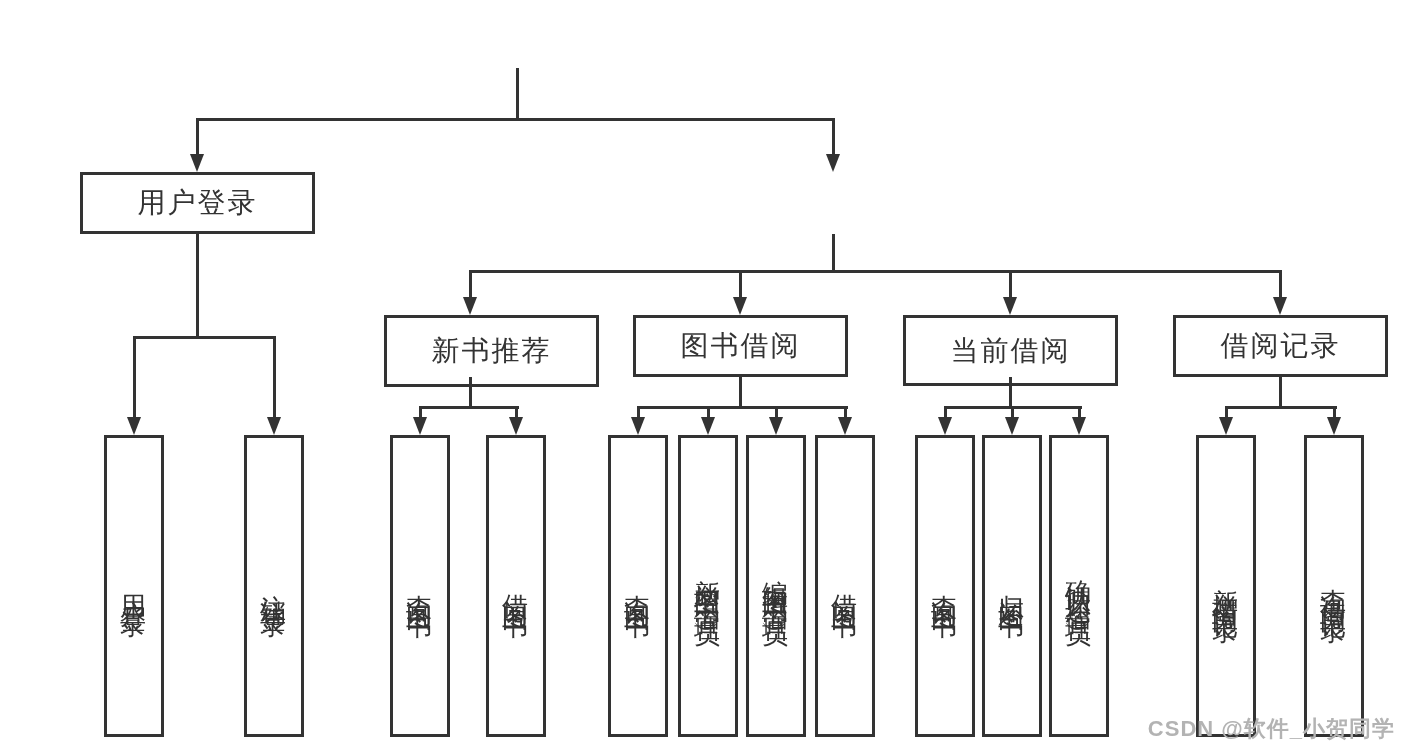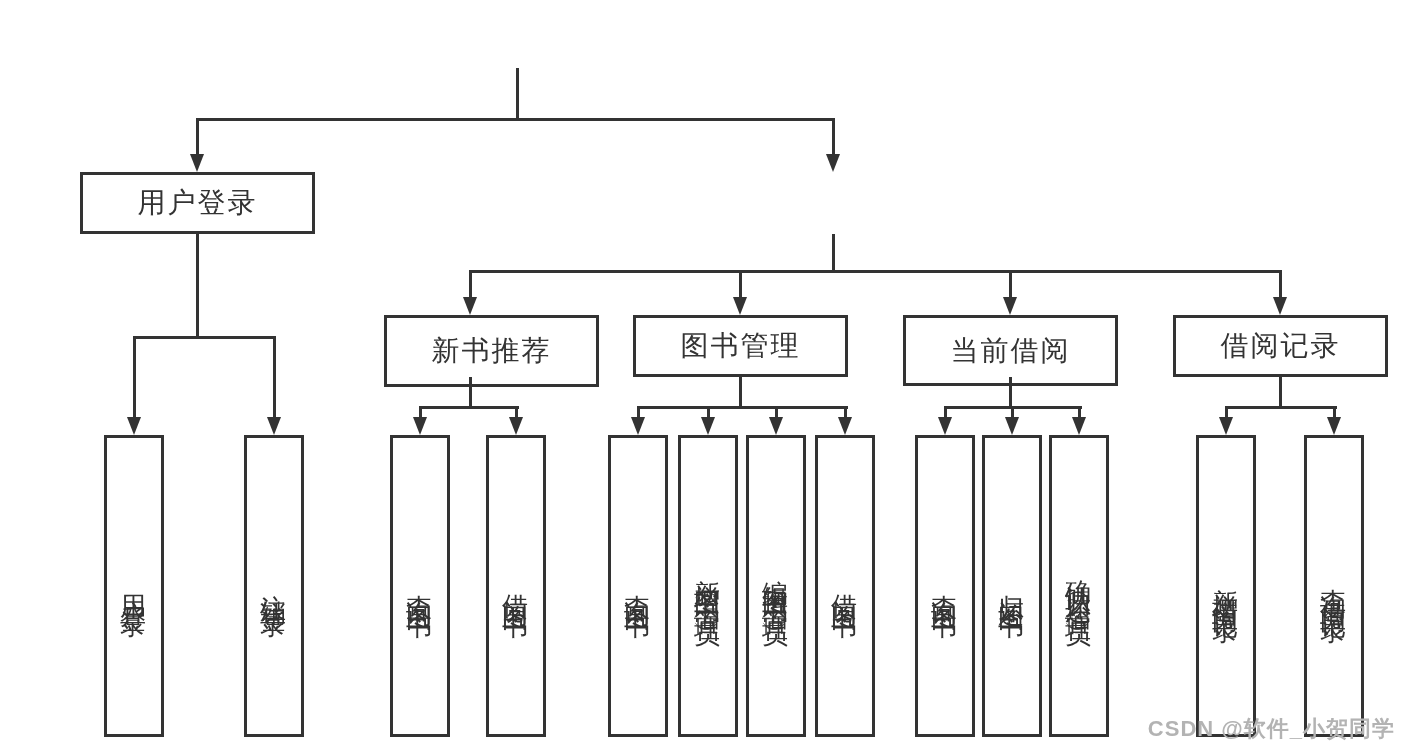--- a/index.html
+++ b/index.html
@@ -65,21 +65,21 @@
   <div class="vline" style="left:469px;top:271px;height:29px;"></div>
   <div class="arrow" style="left:463px;top:297px;"></div>
   <div class="vline" style="left:739px;top:271px;height:29px;"></div>
   <div class="arrow" style="left:733px;top:297px;"></div>
   <div class="vline" style="left:1009px;top:271px;height:29px;"></div>
   <div class="arrow" style="left:1003px;top:297px;"></div>
   <div class="vline" style="left:1279px;top:271px;height:29px;"></div>
   <div class="arrow" style="left:1273px;top:297px;"></div>
 
   <div class="node lv3" style="left:384px;top:315px;width:215px;height:72px;text-align:right;">新书推荐</div>
-  <div class="node lv3" style="left:633px;top:315px;width:215px;height:62px;">图书管理</div>
+  <div class="node lv3" style="left:633px;top:315px;width:215px;height:62px;">图书借阅</div>
   <div class="node lv3" style="left:903px;top:315px;width:215px;height:71px;">当前借阅</div>
   <div class="node lv3" style="left:1173px;top:315px;width:215px;height:62px;">借阅记录</div>
 
   <div class="vline" style="left:469px;top:377px;height:31px;"></div>
   <div class="hline" style="left:419px;top:406px;width:100px;"></div>
   <div class="vline" style="left:419px;top:407px;height:12px;"></div>
   <div class="arrow" style="left:413px;top:417px;"></div>
   <div class="vline" style="left:515px;top:407px;height:12px;"></div>
   <div class="arrow" style="left:509px;top:417px;"></div>
 

